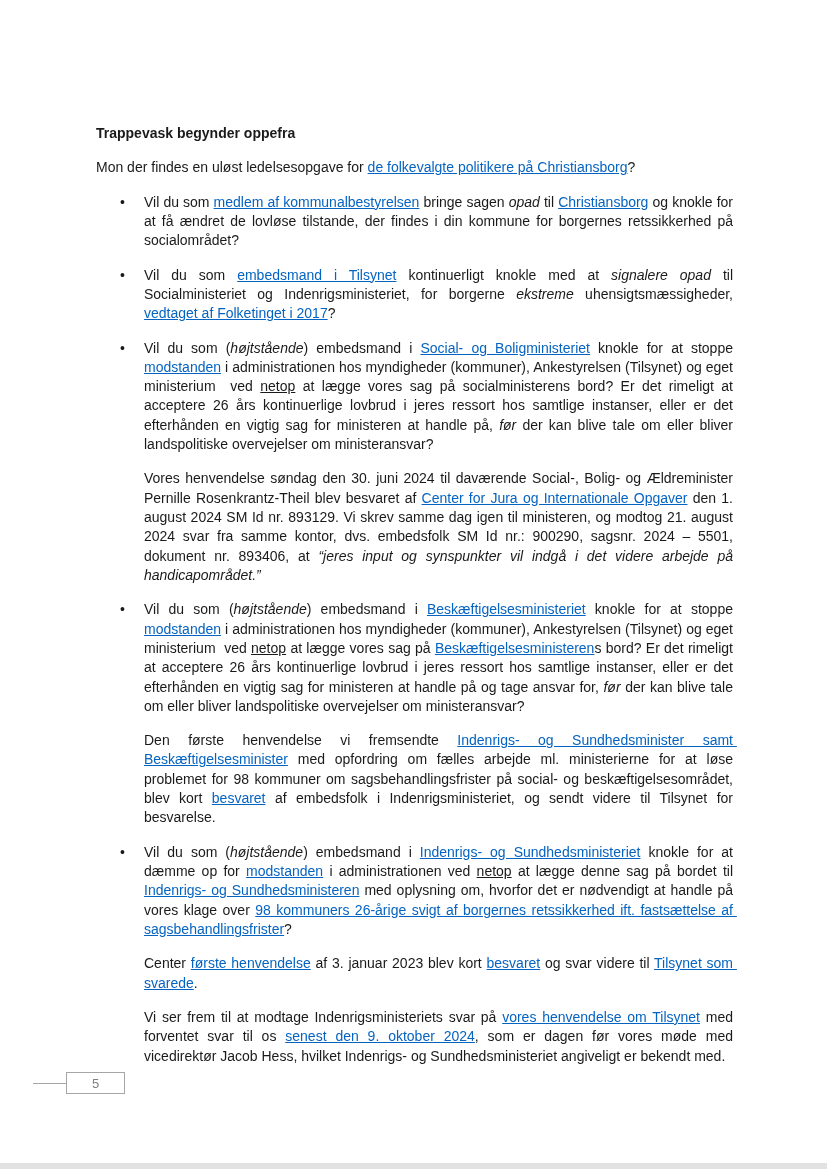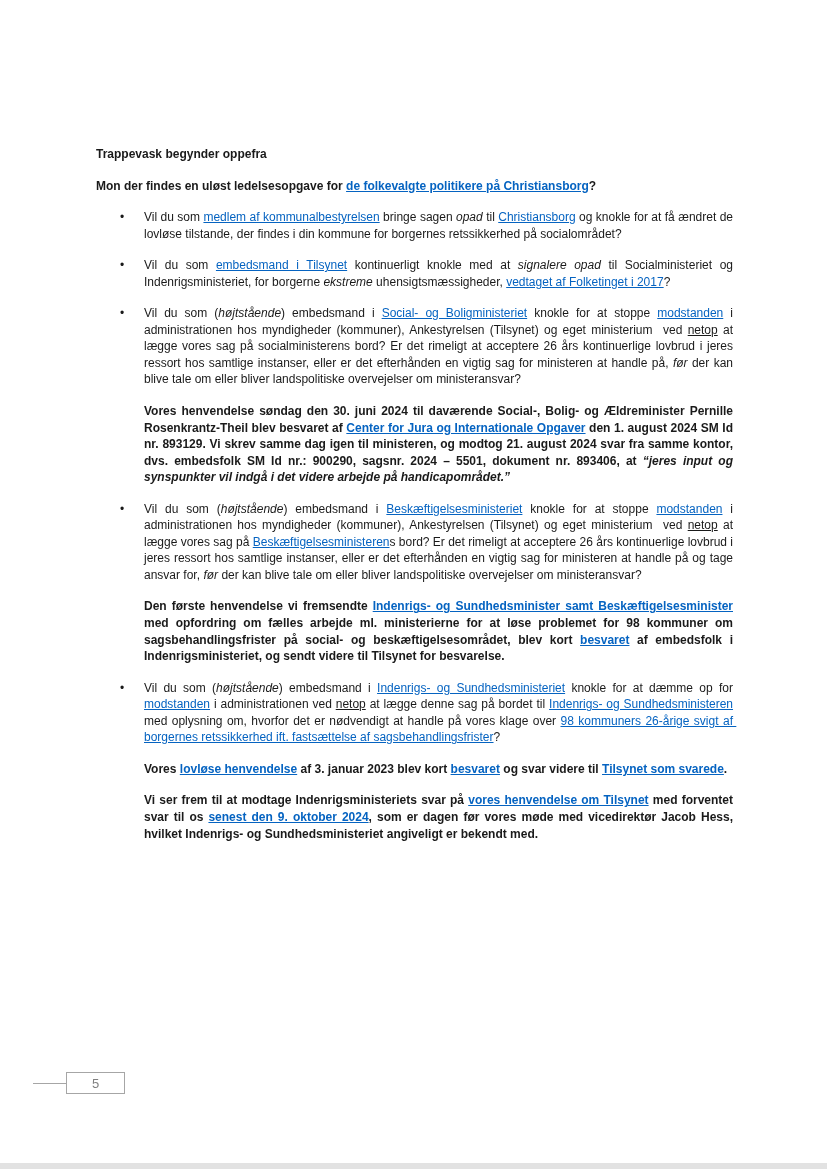--- a/index.html
+++ b/index.html
@@ -16,51 +16,49 @@
     color: #1a1a1a;
   }
   .page {
     position: absolute;
     inset: 0;
     background: #ffffff;
   }
   .content {
     position: absolute;
     left: 96px;
-    top: 146px;
+    top: 124px;
     width: 637px;
-    font-size: 12px;
+    font-size: 14px;
     line-height: 1.38;
   }
   .heading {
     font-weight: bold;
     margin: 0 0 15px 0;
   }
   .para {
     margin: 0 0 15px 0;
     text-align: justify;
-    font-weight: bold;
   }
   .bullet {
     display: flex;
     margin: 0 0 15px 0;
     padding-left: 24px;
   }
   .marker {
     flex: 0 0 24px;
     width: 24px;
   }
   .btext {
     flex: 1;
     text-align: justify;
   }
   .sub {
     margin: 0 0 15px 48px;
     text-align: justify;
-    font-weight: bold;
   }
   
   .run { white-space: pre-wrap; }
   .run.i  { font-style: italic; }
   .run.u  { }
   .run.bu { font-weight: normal; text-decoration: underline; }
   a.run.a {
     color: var(--link-color, #0563C1);
     text-decoration: underline;
     cursor: pointer;
@@ -133,21 +131,21 @@
       <div class="btext"><span class="run ">Vil du som (</span><span class="run i">højtstående</span><span class="run ">) embedsmand i </span><a class="run a" href="#">Beskæftigelsesministeriet</a><span class="run "> knokle for at stoppe </span><a class="run a" href="#">modstanden</a><span class="run "> i administrationen hos myndigheder (kommuner), Ankestyrelsen (Tilsynet) og eget ministerium  ved </span><span class="run bu">netop</span><span class="run "> at lægge vores sag på </span><a class="run a" href="#">Beskæftigelsesministeren</a><span class="run ">s bord? Er det rimeligt at acceptere </span><span class="run u">26 års kontinuerlige lovbrud</span><span class="run "> i jeres ressort hos </span><span class="run u">samtlige instanser</span><span class="run ">, eller er det efterhånden en vigtig sag for ministeren at handle på og tage ansvar for, </span><span class="run i">før</span><span class="run "> der kan blive tale om eller bliver landspolitiske overvejelser om ministeransvar?</span></div>
     </div>
 
     <p class="sub"><span class="run ">Den første henvendelse vi fremsendte </span><a class="run a" href="#">Indenrigs- og Sundhedsminister samt Beskæftigelsesminister</a><span class="run "> med opfordring om fælles arbejde ml. ministerierne for at løse problemet for 98 kommuner om sagsbehandlingsfrister på social- og beskæftigelsesområdet, blev kort </span><a class="run a" href="#">besvaret</a><span class="run "> af embedsfolk i Indenrigsministeriet, og sendt videre til Tilsynet for besvarelse.</span></p>
 
     <div class="bullet">
       <span class="marker">•</span>
       <div class="btext"><span class="run ">Vil du som (</span><span class="run i">højtstående</span><span class="run ">) embedsmand i </span><a class="run a" href="#">Indenrigs- og Sundhedsministeriet</a><span class="run "> knokle for at dæmme op for </span><a class="run a" href="#">modstanden</a><span class="run "> i administrationen ved </span><span class="run bu">netop</span><span class="run "> at lægge denne sag på bordet til </span><a class="run a" href="#">Indenrigs- og Sundhedsministeren</a><span class="run "> med oplysning om, </span><span class="run u">hvorfor</span><span class="run "> det er nødvendigt at handle på vores klage over </span><a class="run a" href="#">98 kommuners 26-årige svigt af borgernes retssikkerhed ift. fastsættelse af sagsbehandlingsfrister</a><span class="run ">?</span></div>
     </div>
 
-    <p class="sub"><span class="run ">Vores </span><a class="run a" href="#">lovløse henvendelse</a><span class="run "> af 3. januar 2023 blev kort </span><a class="run a" href="#">besvaret</a><span class="run "> og svar videre til </span><a class="run a" href="#">Tilsynet som svarede</a><span class="run ">.</span></p>
+    <p class="sub"><span class="run ">Center </span><a class="run a" href="#">første henvendelse</a><span class="run "> af 3. januar 2023 blev kort </span><a class="run a" href="#">besvaret</a><span class="run "> og svar videre til </span><a class="run a" href="#">Tilsynet som svarede</a><span class="run ">.</span></p>
 
     <p class="sub"><span class="run ">Vi ser frem til at modtage Indenrigsministeriets svar på </span><a class="run a" href="#">vores henvendelse om Tilsynet</a><span class="run "> med forventet svar til os </span><a class="run a" href="#">senest den 9. oktober 2024</a><span class="run ">, som er dagen før vores møde med vicedirektør Jacob Hess, hvilket Indenrigs- og Sundhedsministeriet angiveligt er bekendt med.</span></p>
 
   </div>
 
   <div class="footer">
     <span class="footer-line"></span>
     <span class="footer-box">
       <span>5</span>
     </span>

